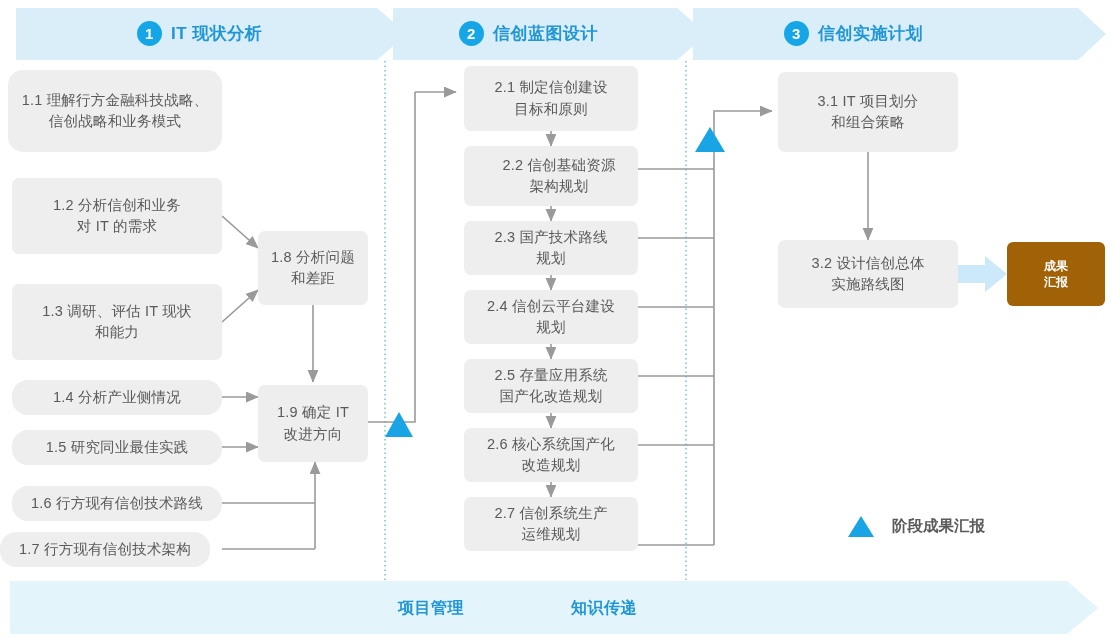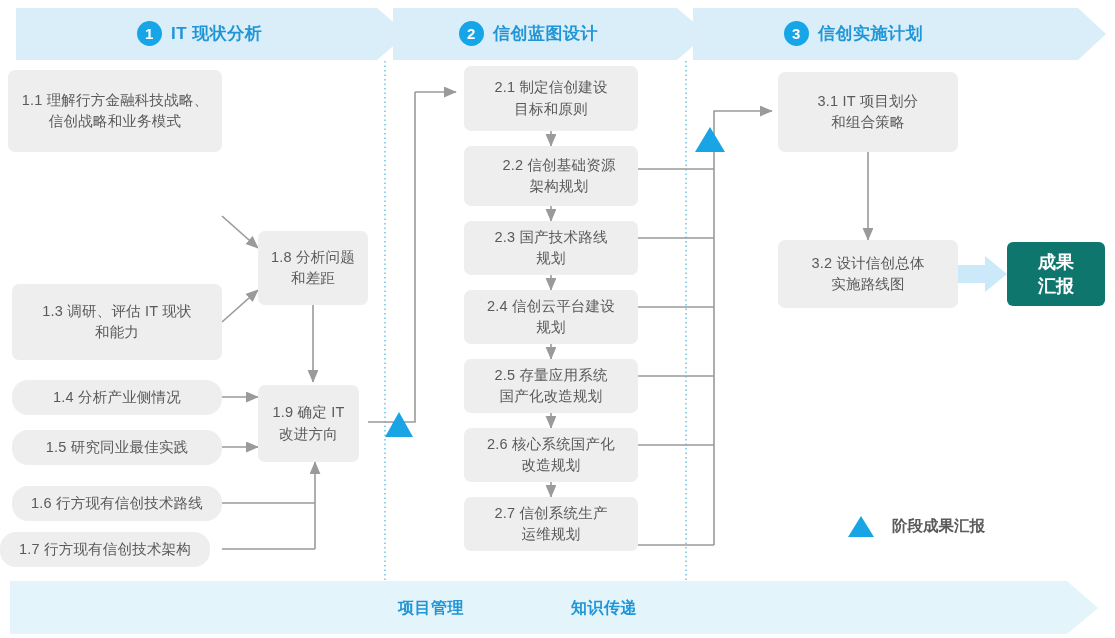--- a/index.html
+++ b/index.html
@@ -34,29 +34,29 @@
     line-height: 1.45;
     color: #5a5a5a;
     box-sizing: border-box;
     padding: 4px 8px;
     white-space: pre-line;
     letter-spacing: 0.2px;
   }
   .node.pill { border-radius: 16px; }
   .result-badge {
     position: absolute;
-    background: #0f766e;
+    background: #a16207;
     border-radius: 6px;
     display: flex;
     align-items: center;
     justify-content: center;
     text-align: center;
     color: #ffffff;
     font-weight: bold;
-    font-size: 18px;
+    font-size: 12px;
     line-height: 1.35;
     white-space: pre-line;
     box-sizing: border-box;
   }
   .phase-label {
     position: absolute;
     display: flex;
     align-items: center;
     gap: 9px;
     font-weight: bold;
@@ -187,32 +187,34 @@
   </div>
   <div class="phase-label" style="left:459px; top:21px;">
     <span class="phase-num">2</span>
     <span>信创蓝图设计</span>
   </div>
   <div class="phase-label" style="left:784px; top:21px;">
     <span class="phase-num">3</span>
     <span>信创实施计划</span>
   </div>
 
-  <div class="node" style="left:8px; top:70px; width:214px; height:82px;">1.1 理解行方金融科技战略、
+  <div class="node" style="left:8px; top:70px; width:214px; height:82px;border-radius:15px;">1.1 理解行方金融科技战略、
 信创战略和业务模式</div>
+  <div class="node" style="left:12px; top:178px; width:210px; height:76px;">1.2 分析信创和业务
+对 IT 的需求</div>
   <div class="node" style="left:12px; top:284px; width:210px; height:76px;">1.3 调研、评估 IT 现状
 和能力</div>
   <div class="node pill" style="left:12px; top:380px; width:210px; height:35px;">1.4 分析产业侧情况</div>
   <div class="node pill" style="left:12px; top:430px; width:210px; height:35px;">1.5 研究同业最佳实践</div>
   <div class="node pill" style="left:12px; top:486px; width:210px; height:35px;">1.6 行方现有信创技术路线</div>
   <div class="node pill" style="left:0; top:532px; width:210px; height:35px;">1.7 行方现有信创技术架构</div>
 
   <div class="node" style="left:258px; top:231px; width:110px; height:74px;">1.8 分析问题
 和差距</div>
-  <div class="node" style="left:258px; top:385px; width:101px; height:77px;">1.9 确定 IT
+  <div class="node" style="left:258px; top:385px; width:110px; height:77px;">1.9 确定 IT
 改进方向</div>
 
   <div class="node" style="left:464px; top:66px; width:174px; height:65px;">2.1 制定信创建设
 目标和原则</div>
   <div class="node" style="left:464px; top:146px; width:174px; height:60px;padding-left:24px;">2.2 信创基础资源
 架构规划</div>
   <div class="node" style="left:464px; top:221px; width:174px; height:54px;">2.3 国产技术路线
 规划</div>
   <div class="node" style="left:464px; top:290px; width:174px; height:54px;">2.4 信创云平台建设
 规划</div>

